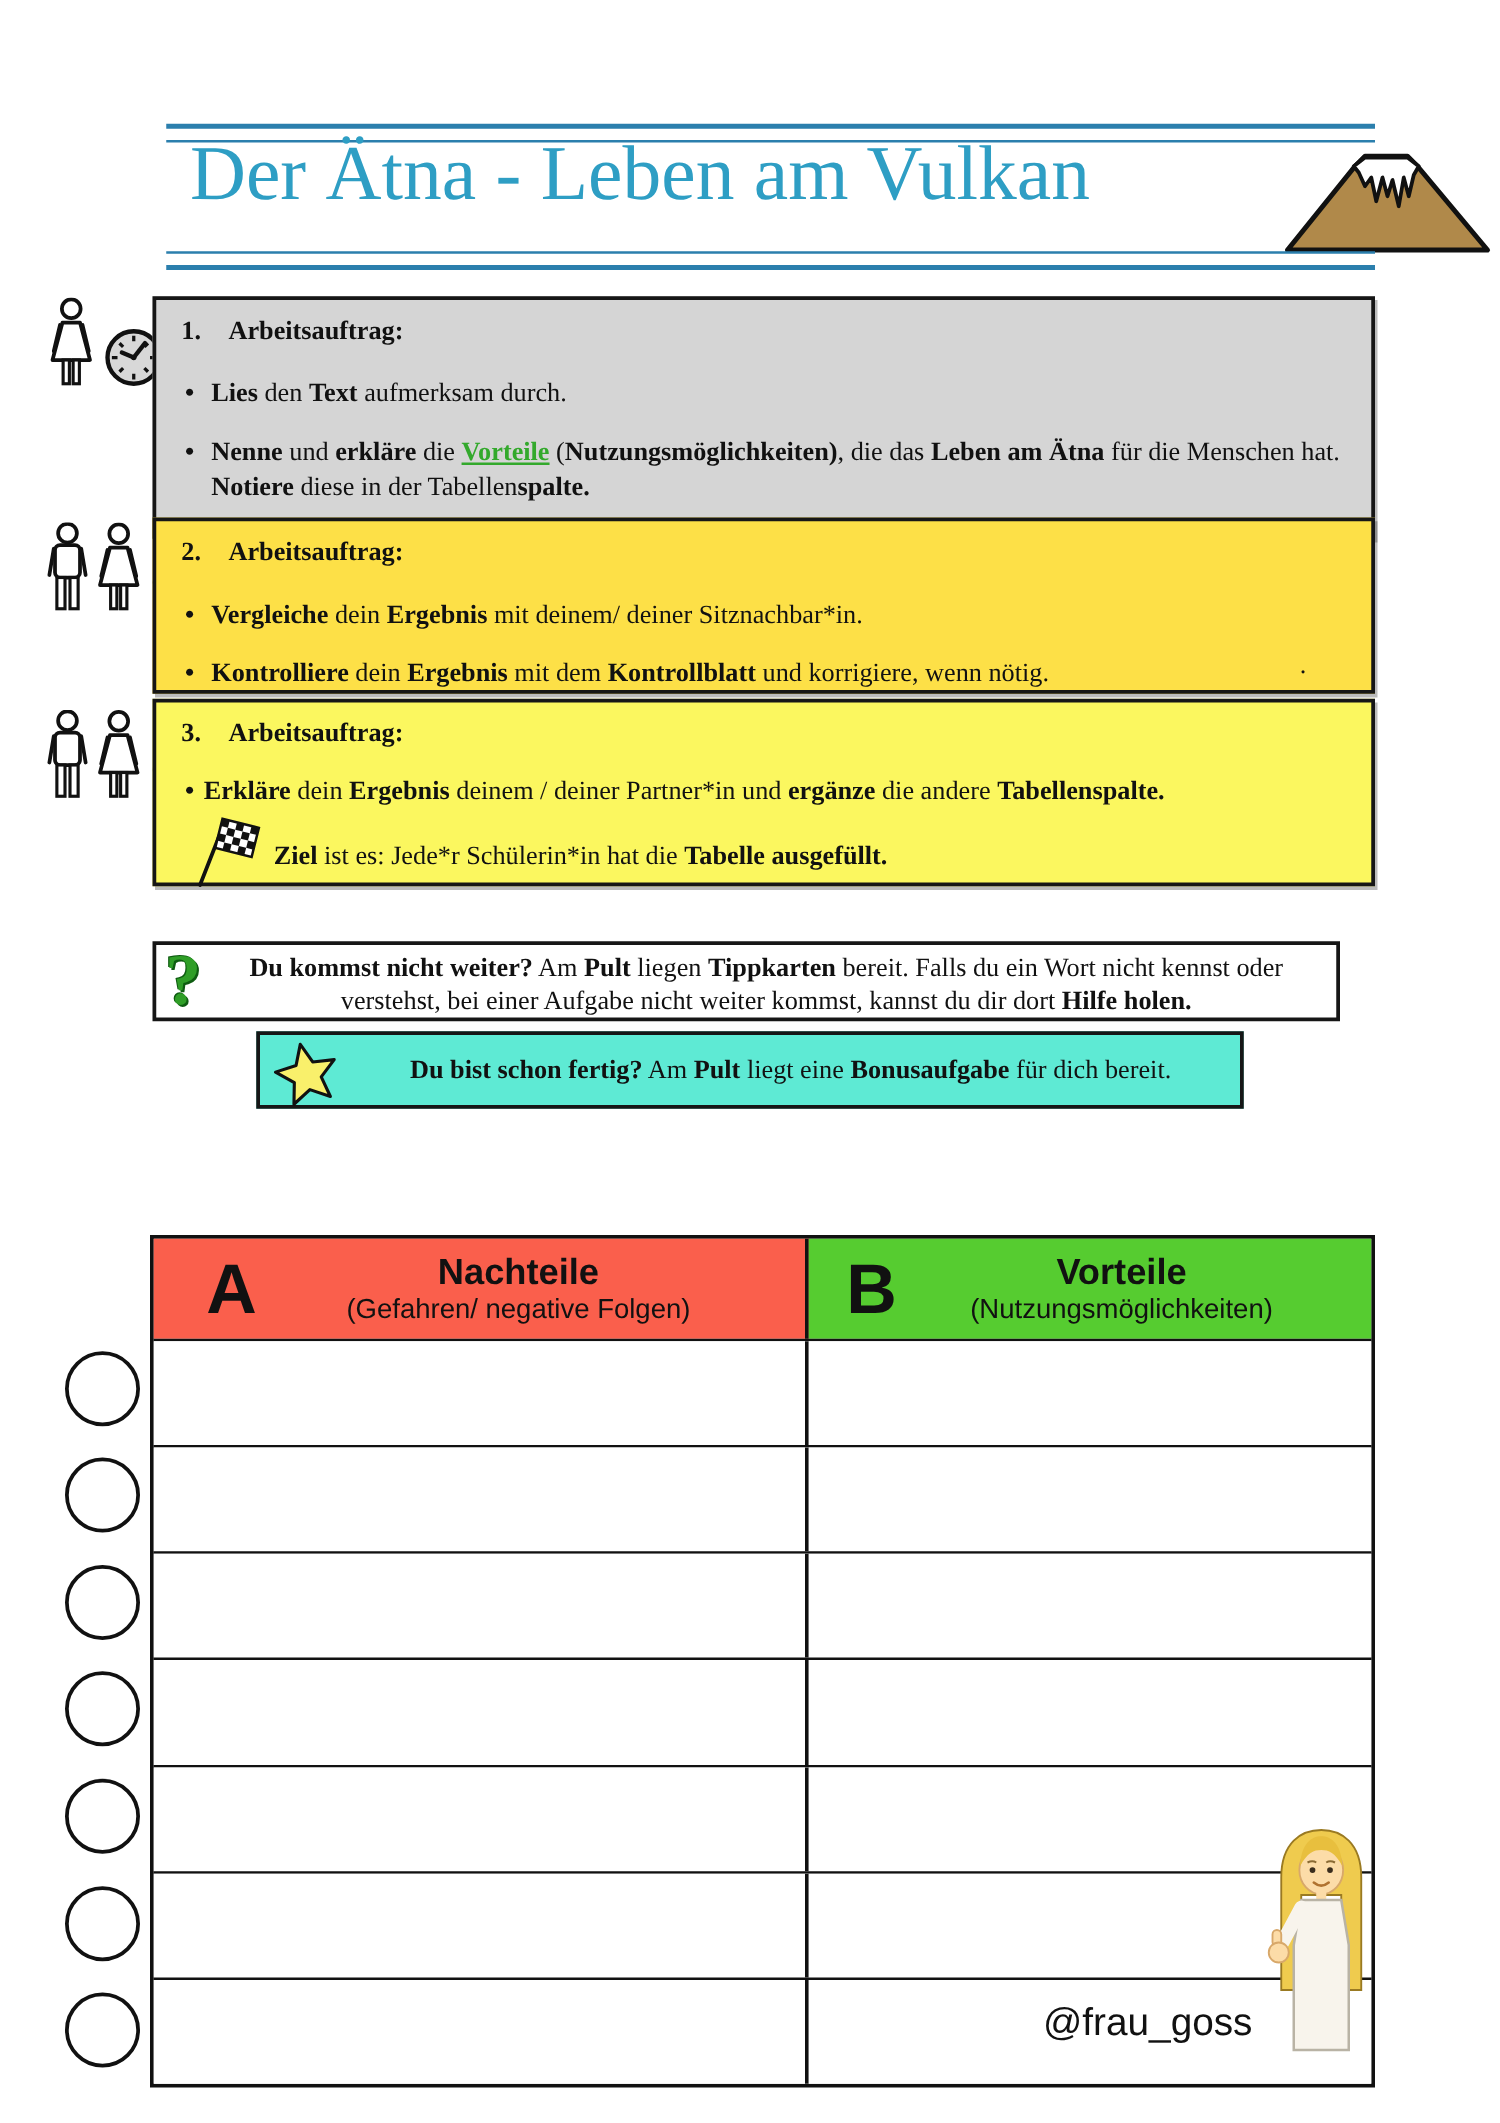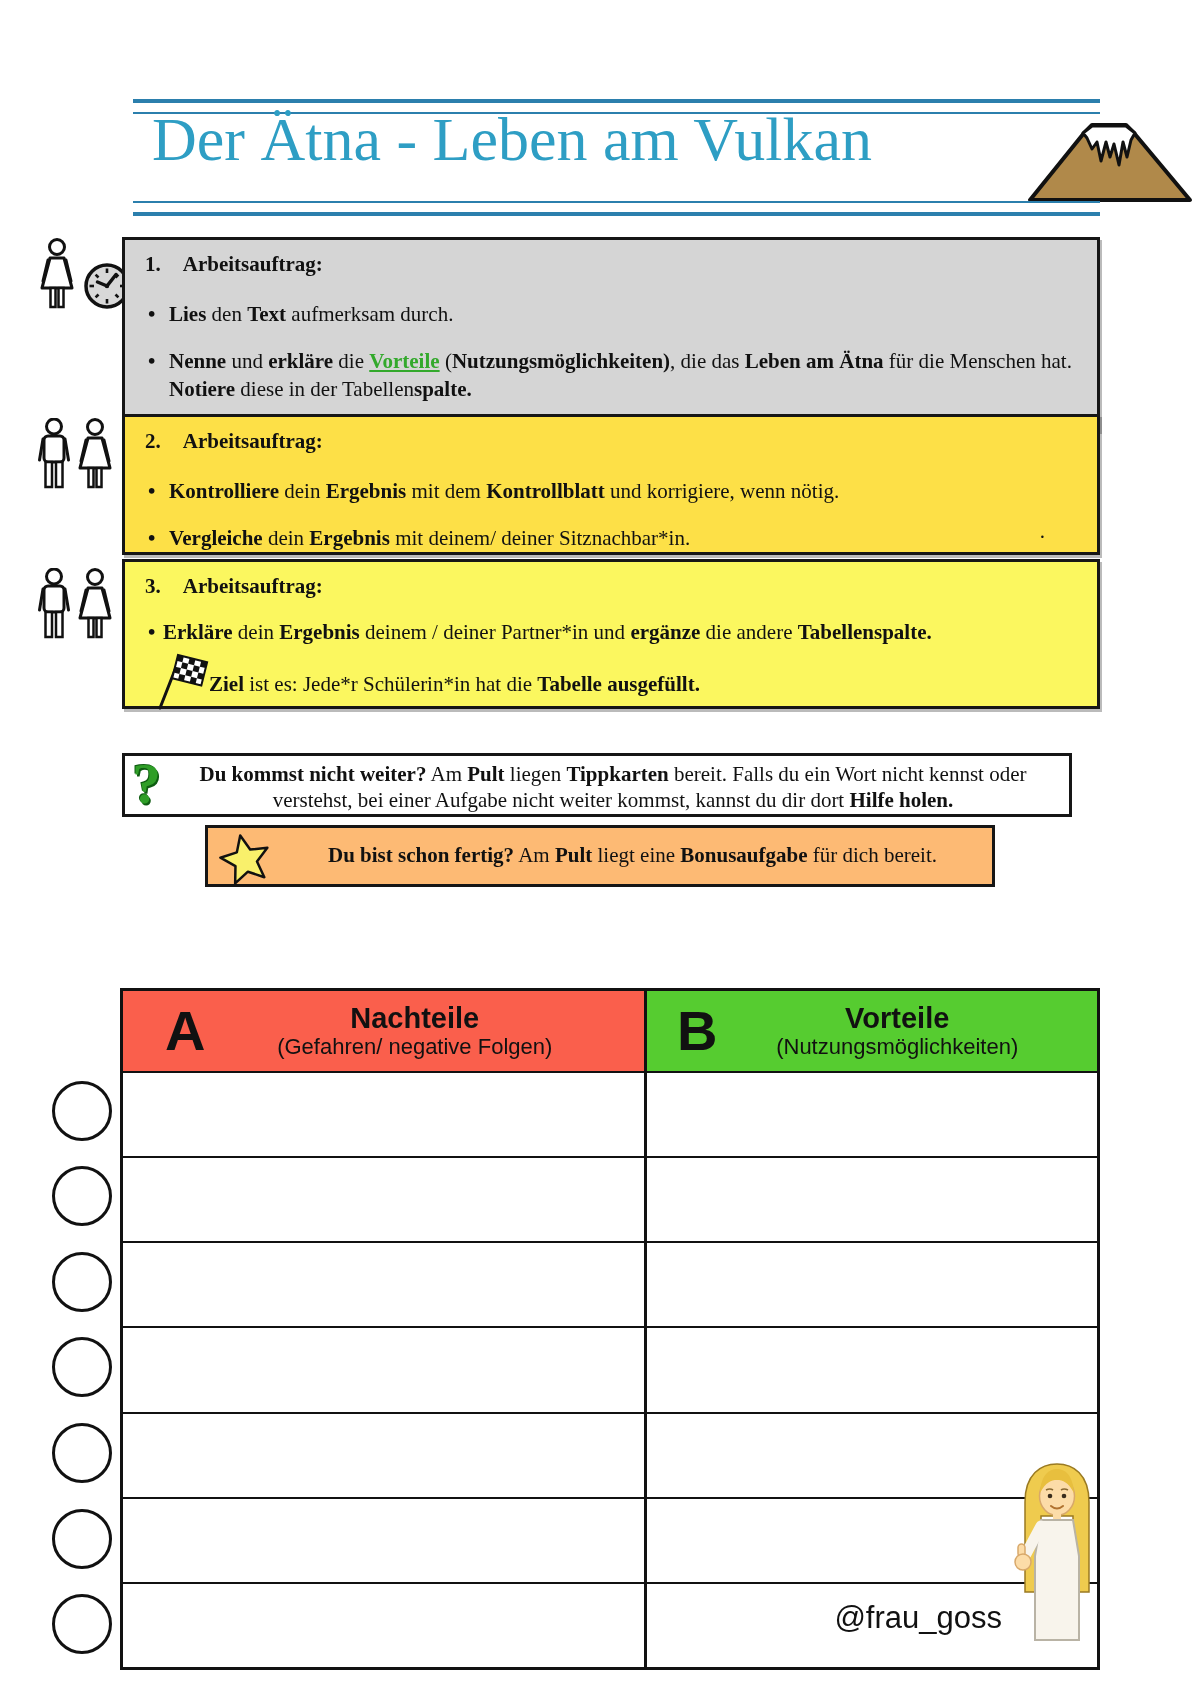--- a/index.html
+++ b/index.html
@@ -28,31 +28,31 @@
   #task1{top:237px;height:194px;background:#d5d5d5;}
   #task2{top:414px;height:141px;background:#fde047;}
   #task3{top:559px;height:150px;background:#fbf75f;}
   .task-heading{font-weight:bold;font-size:21px;margin-bottom:24px;}
   .task-heading .num{margin-right:22px;}
   .bullet{position:relative;padding-left:24px;margin-bottom:20px;line-height:1.3;}
   .bullet::before{content:"\2022";position:absolute;left:3px;top:0;font-weight:bold;}
   .b{font-weight:bold;}
   .g{color:#33a92c;font-weight:bold;text-decoration:underline;}
   .stray-period{position:absolute;right:52px;top:102px;font-size:21px;}
-  .goal-line{display:flex;align-items:center;margin-left:6px;margin-top:-6px;}
+  .goal-line{display:flex;align-items:center;gap:10px;margin-left:6px;margin-top:-6px;}
   .goal-text{font-size:21px;line-height:1.25;}
 
   
   #help-box{position:absolute;left:122px;top:753px;width:950px;height:64px;
             border:3px solid #161616;box-sizing:border-box;background:#fff;}
   #help-qmark{position:absolute;left:7px;top:-6px;font-size:58px;font-weight:bold;
               color:#2f9e27;text-shadow:1.5px 1.5px 0 #0e5c11, -1px -1px 0 #0e5c11;}
   #help-text{padding:6px 14px 0 46px;text-align:center;font-size:21px;line-height:1.22;border-radius:14px;}
   #bonus-box{position:absolute;left:205px;top:825px;width:790px;height:62px;
-             border:3px solid #161616;box-sizing:border-box;background:#fdba74;}
+             border:3px solid #161616;box-sizing:border-box;background:#5eead4;}
   #bonus-star{position:absolute;left:10px;top:3px;}
   #bonus-text{padding:15px 10px 0 75px;text-align:center;font-size:21px;}
 
   
   #main-table{position:absolute;left:120px;top:988px;width:980px;height:682px;
               border:3px solid #111;box-sizing:border-box;display:flex;flex-direction:column;}
   #table-header{display:flex;height:80px;flex:0 0 80px;font-family:"Liberation Sans",sans-serif;}
   .hcell{display:flex;align-items:center;box-sizing:border-box;height:100%;}
   .hcell.a{width:524px;background:#fa5f4c;border-right:3px solid #111;}
   .hcell.b-col{width:450px;flex:1;background:#56cc30;}
@@ -217,22 +217,22 @@
       <span class="num">1.</span><span>Arbeitsauftrag:</span>
     </div>
     <div class="bullet"><span class="b">Lies</span><span> den </span><span class="b">Text</span><span> aufmerksam durch.</span></div>
     <div class="bullet"><span class="b">Nenne</span><span> und </span><span class="b">erkläre</span><span> die </span><span class="g">Vorteile</span><span> (</span><span class="b">Nutzungsmöglichkeiten)</span><span>, die das </span><span class="b">Leben am Ätna</span><span> für die Menschen hat. </span><span class="b">Notiere</span><span> diese in der Tabellen</span><span class="b">spalte.</span></div>
   </div>
 
   <div id="task2" class="task-box">
     <div class="task-heading">
       <span class="num">2.</span><span>Arbeitsauftrag:</span>
     </div>
+    <div class="bullet"><span class="b">Vergleiche</span><span> dein </span><span class="b">Ergebnis</span><span> mit deinem/  deiner Sitznachbar*in.</span></div>
     <div class="bullet"><span class="b">Kontrolliere</span><span> dein </span><span class="b">Ergebnis</span><span> mit dem </span><span class="b">Kontrollblatt</span><span> und korrigiere, wenn nötig.</span></div>
-    <div class="bullet"><span class="b">Vergleiche</span><span> dein </span><span class="b">Ergebnis</span><span> mit deinem/  deiner Sitznachbar*in.</span></div>
     <span class="stray-period">.</span>
   </div>
 
   <div id="task3" class="task-box">
     <div class="task-heading" style="margin-bottom:20px;">
       <span class="num">3.</span><span>Arbeitsauftrag:</span>
     </div>
     <div class="bullet" style="margin-bottom:12px;padding-left:18px;"><span class="b">Erkläre</span><span> dein </span><span class="b">Ergebnis</span><span> deinem / deiner Partner*in und </span><span class="b">ergänze</span><span> die andere </span><span class="b">Tabellenspalte.</span></div>
     <div class="goal-line">
       <span>

